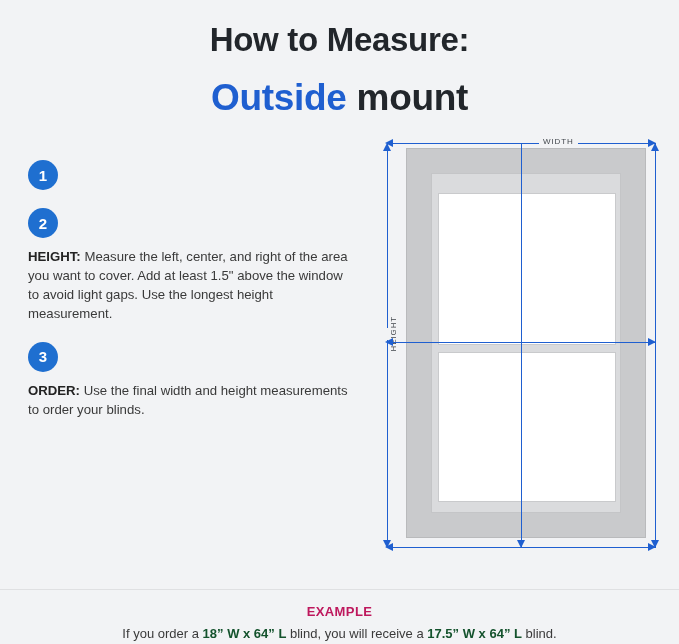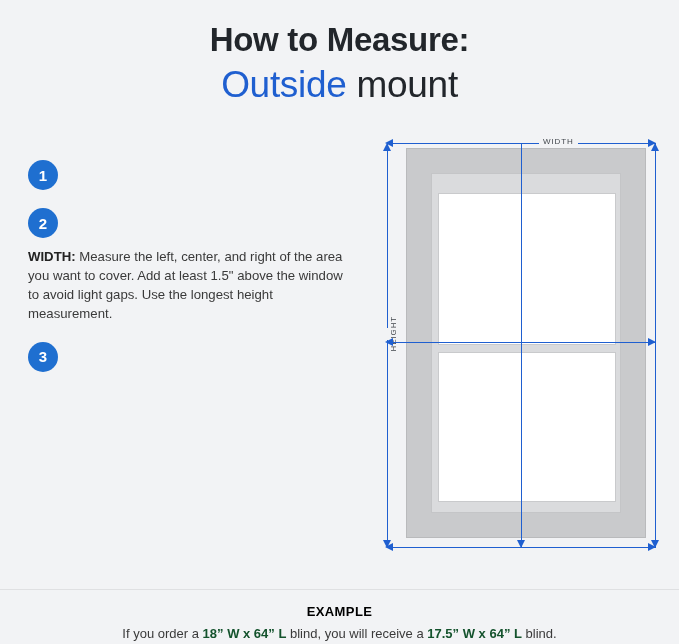--- a/index.html
+++ b/index.html
@@ -33,25 +33,25 @@
   }
   .title-line1 {
     font-size: 33px;
     font-weight: bold;
     color: #22262b;
     letter-spacing: -0.3px;
     line-height: 1.1;
   }
   .title-line2 {
     font-size: 37px;
-    font-weight: normal;
+    font-weight: bold;
     color: #22262b;
     letter-spacing: -0.3px;
     line-height: 1.15;
-    margin-top: 6px;
+    margin-top: 19px;
   }
   .title-accent {
     color: #1f5fd0;
   }
 
   
   .steps {
     position: absolute;
     left: 28px;
     top: 160px;
@@ -191,21 +191,21 @@
   .footer {
     position: absolute;
     left: 0;
     top: 604px;
     width: 679px;
     text-align: center;
   }
   .footer-title {
     font-size: 13px;
     font-weight: bold;
-    color: #000000;
+    color: #be185d;
     letter-spacing: 0.4px;
   }
   .footer-text {
     font-size: 13px;
     color: #3a3a3a;
     margin-top: 7px;
   }
   .footer-text b { font-weight: bold; color: #14532d; }
 </style>
 </head>
@@ -219,25 +219,26 @@
   </div>
 
   <div class="steps">
 
     <div class="step" id="step-1">
       <div class="badge">1</div>
     </div>
 
     <div class="step" id="step-2">
       <div class="badge">2</div>
-      <div class="step-text"><span class="lead">WIDTH:</span><span> Measure the left, center, and right of the area you want to cover. Add at least 1.5" above the window to avoid light gaps. Use the longest height measurement.</span></div>
+      <div class="step-text"><span class="lead">HEIGHT:</span><span> Measure the left, center, and right of the area you want to cover. Add at least 1.5" above the window to avoid light gaps. Use the longest height measurement.</span></div>
     </div>
 
     <div class="step" id="step-3">
       <div class="badge">3</div>
+      <div class="step-text"><span class="lead">ORDER:</span><span> Use the final width and height measurements to order your blinds.</span></div>
     </div>
 
   </div>
 
   <div class="diagram">
 
     <div class="window-outer">
       <div class="window-inner-frame"></div>
       <div class="pane pane-top"></div>
       <div class="pane pane-bottom"></div>

